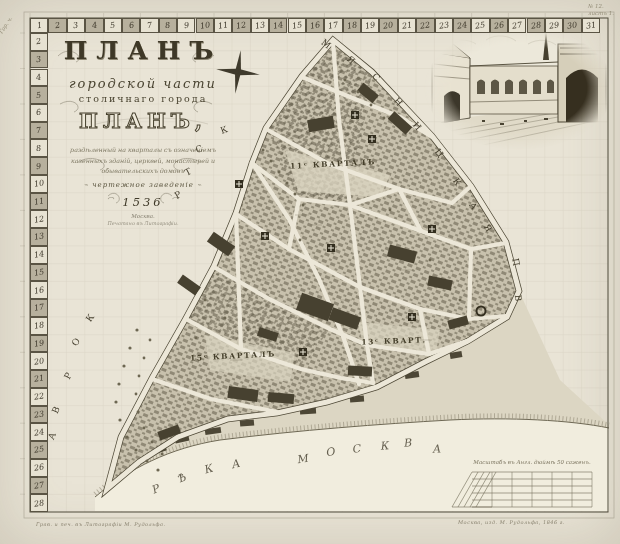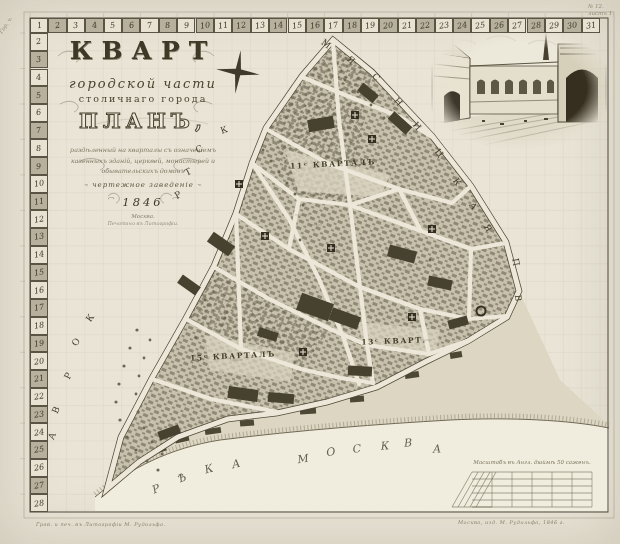--- a/index.html
+++ b/index.html
@@ -482,29 +482,29 @@
       <div class="letter river-letter" style="left: 357px; top: 449px; --r: -5deg;">С</div>
       <div class="letter river-letter" style="left: 385px; top: 446px; --r: -4deg;">К</div>
       <div class="letter river-letter" style="left: 408px; top: 443px; --r: -3deg;">В</div>
       <div class="letter river-letter" style="left: 437px; top: 449px; --r: -2deg;">А</div>
       <div class="qlabel" style="left: 333px; top: 164px; --r: -3deg;">11ᶜ КВАРТАЛЪ</div>
       <div class="qlabel" style="left: 394px; top: 341px; --r: -2deg;">13ᶜ КВАРТ.</div>
       <div class="qlabel" style="left: 233px; top: 356px; --r: -3deg;">15ᶜ КВАРТАЛЪ</div>
     </div>
 
   <div id="title">
-    <div class="t-plan">КВАРТ</div>
+    <div class="t-plan">ПЛАНЪ</div>
     <div class="t-sub">городской части</div>
     <div class="t-sub2">столичнаго города</div>
     <div class="t-moscow">ПЛАНЪ,</div>
     <div class="t-script">раздѣленный на кварталы съ означеніемъ</div>
     <div class="t-script" style="margin-top:0">казенныхъ зданій, церквей, монастырей и</div>
     <div class="t-script" style="margin-top:0">обывательскихъ домовъ</div>
     <div class="t-cart">чертежное заведеніе</div>
-    <div class="t-year">1846</div>
+    <div class="t-year">1536</div>
     <div class="t-tiny">Москва.</div>
     <div class="t-tiny2">Печатано въ Литографіи.</div>
   </div>
 
   <div id="scale-caption">Масштабъ въ Англ. дюймѣ 50 саженъ.</div>
 
   <div class="imprint" style="left:36px;top:521px;">Грав. и печ. въ Литографіи М. Рудольфа.</div>
   <div class="imprint" style="left:458px;top:519px;">Москва, изд. М. Рудольфа, 1846 г.</div>
 
   <div class="corner-note" id="corner-left">Гор. ч.</div>

